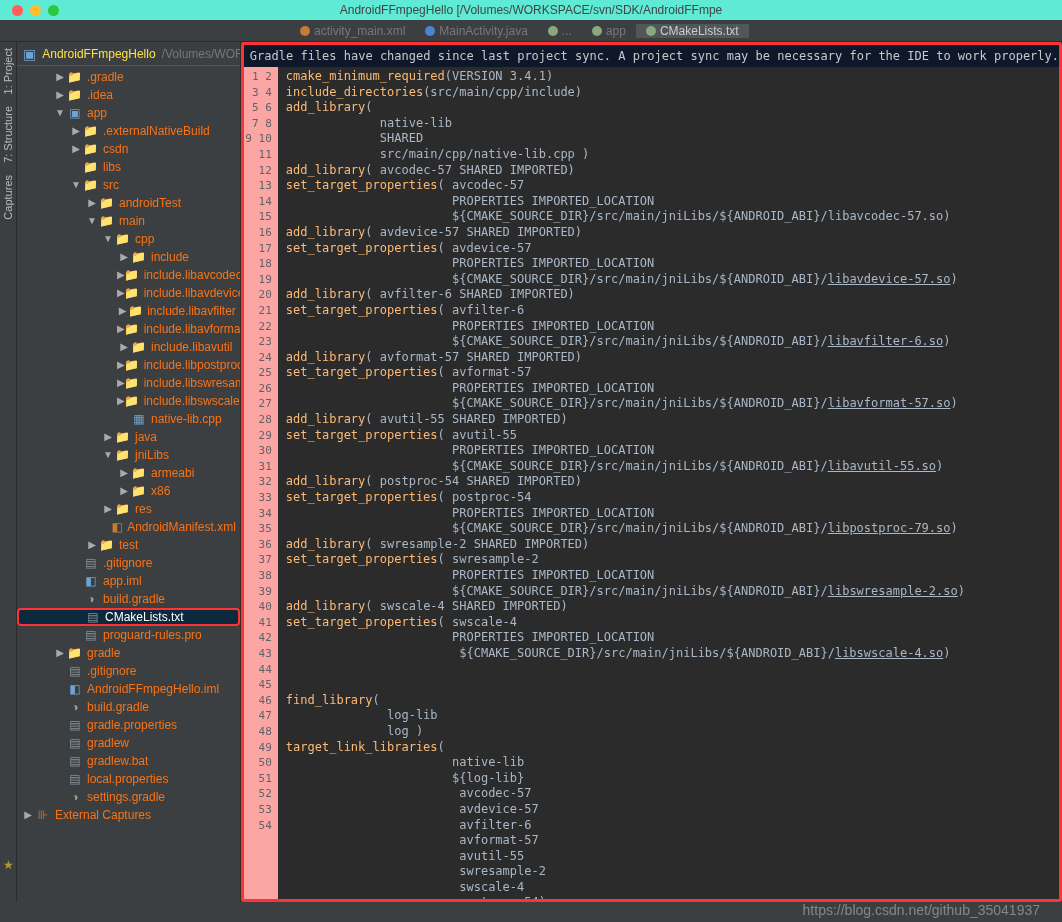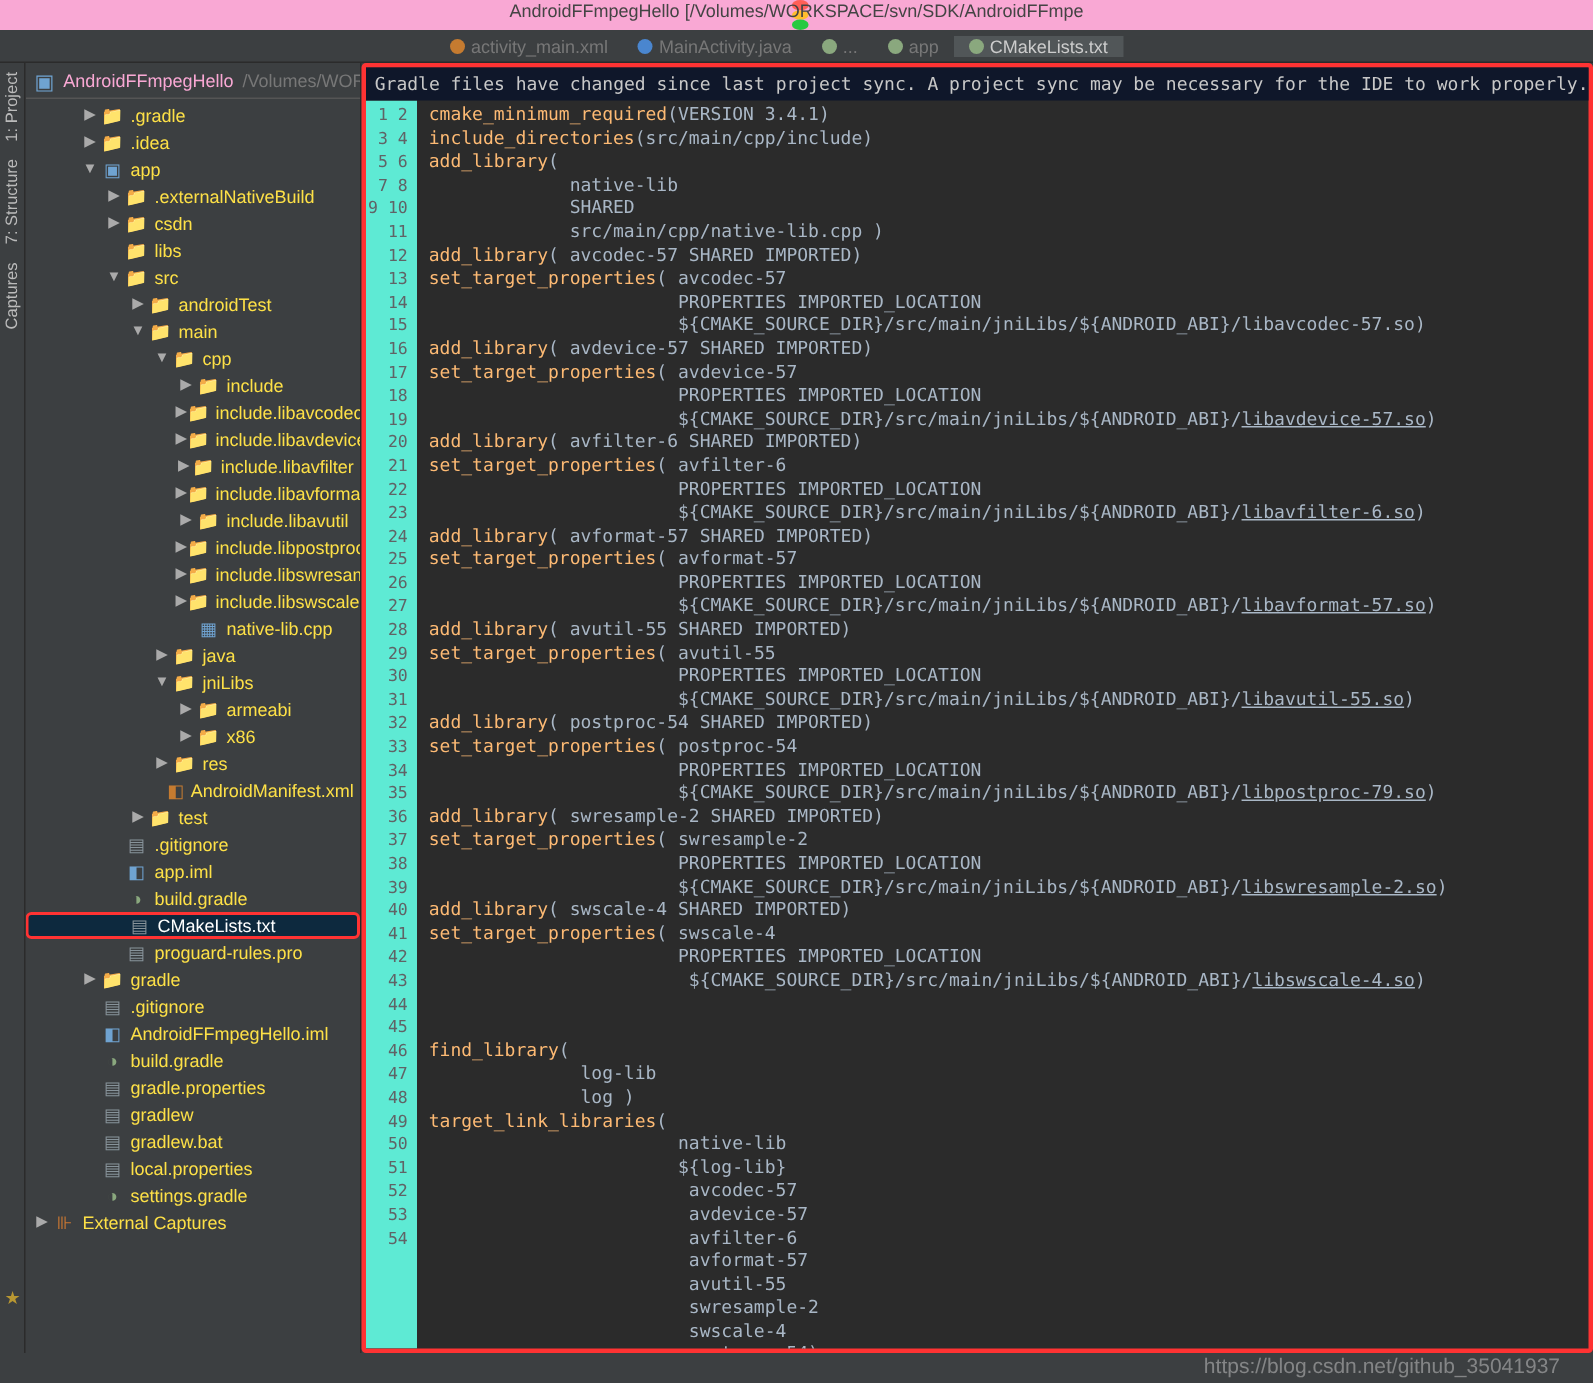--- a/index.html
+++ b/index.html
@@ -8,28 +8,27 @@
     background:#3c3f41;
     color:#bbbbbb;
     font-size:12px;
     width:1062px;
     height:922px;
     overflow:hidden;
     position:relative;
   }
   .mac-titlebar {
     height:20px;
-    background:#f9a8d4;
+    background:#5eead4;
     display:flex;
     align-items:center;
     padding-left:12px;
     position:relative;
     font-size:12px;
     color:#444;
-    flex-direction:column;
   }
   .mac-titlebar .btn { width:11px;height:11px;border-radius:50%; margin-right:7px;}
   .btn.close{background:#ff5f57;}
   .btn.min{background:#ffbd2e;}
   .btn.max{background:#28c940;}
   .mac-titlebar .caption {
     position:absolute;left:0;right:0;text-align:center;pointer-events:none;
     white-space:nowrap;
   }
   .tabsbar {
@@ -96,21 +95,21 @@
   }
   .row{
     display:flex;align-items:center;
     height:18px;
     padding-right:4px;
     white-space:nowrap;
     cursor:default;
   }
   .row .arrow{width:14px;text-align:center;font-size:10px;color:#aaa;display:inline-block}
   .row .ico{width:16px;display:inline-flex;justify-content:center;margin-right:4px;font-size:12px}
-  .row .lbl{color:#fde047}
+  .row .lbl{color:#f97316}
   .row.selected{background:#0d293e;}
   .row.selected .lbl{color:#fff}
   .folder{color:#87939a}
   .folderblue{color:#6fa3d1}
   .folderorange{color:#cc7832}
   .module{color:#6fa3d1}
   .filexml{color:#c57b30}
   .filegradle{color:#8aa87e}
   .fileiml{color:#6fa3d1}
   .filegen{color:#87939a}
@@ -138,21 +137,21 @@
     padding-left:6px;
     white-space:nowrap;
   }
   .code-area{
     display:flex;
     height:calc(100% - 22px);
     overflow:hidden;
   }
   .gutter{
     width:34px;
-    background:#5eead4;
+    background:#fca5a5;
     color:#606366;
     text-align:right;
     padding:2px 6px 0 0;
     line-height:15.6px;
     font-size:11px;
   }
   .code{
     flex:1;
     padding:2px 0 0 8px;
     line-height:15.6px;
@@ -206,21 +205,21 @@
   <div class="sidebar-tabs">
     <div class="stab">1: Project</div>
     <div class="stab">7: Structure</div>
     <div class="stab">Captures</div>
     <span class="favstar">★</span>
   </div>
 
   <div class="project-panel">
     <div class="breadcrumb">
       <span class="icon">▣</span>
-      <span style="color:#f9a8d4">AndroidFFmpegHello</span>
+      <span style="color:#fde047">AndroidFFmpegHello</span>
       <span class="path">/Volumes/WOR</span>
     </div>
     <div class="tree" id="tree">
         <div class="row" style="padding-left: 36px;">
           <span class="arrow">▶</span>
           <span class="ico folder">📁</span>
           <span class="lbl">.gradle</span>
         </div>
         <div class="row" style="padding-left: 36px;">
           <span class="arrow">▶</span>

